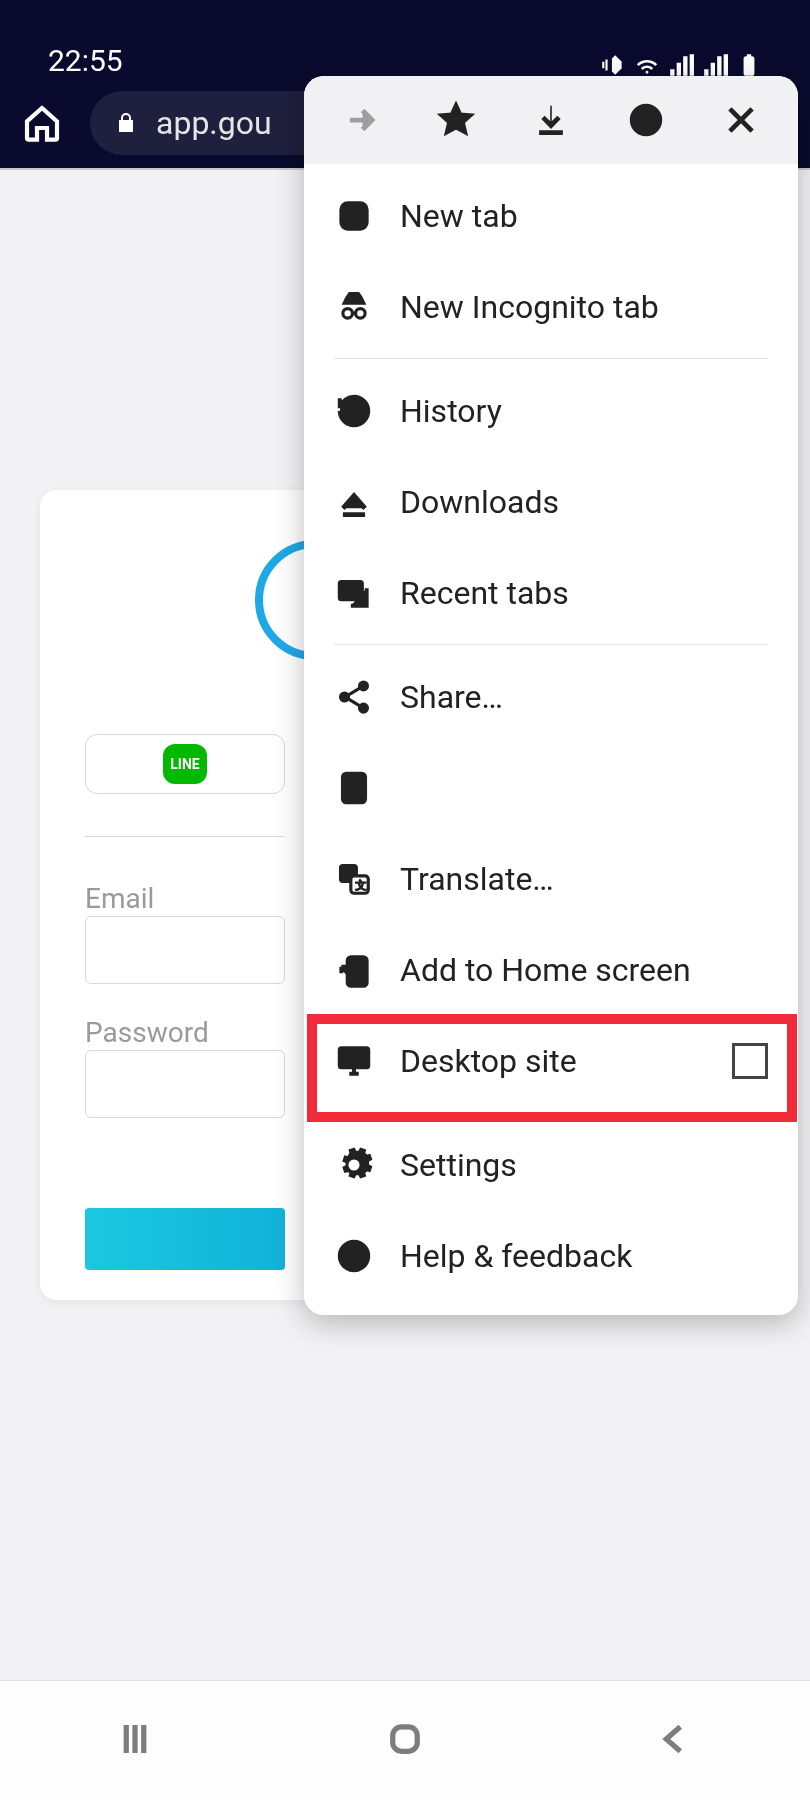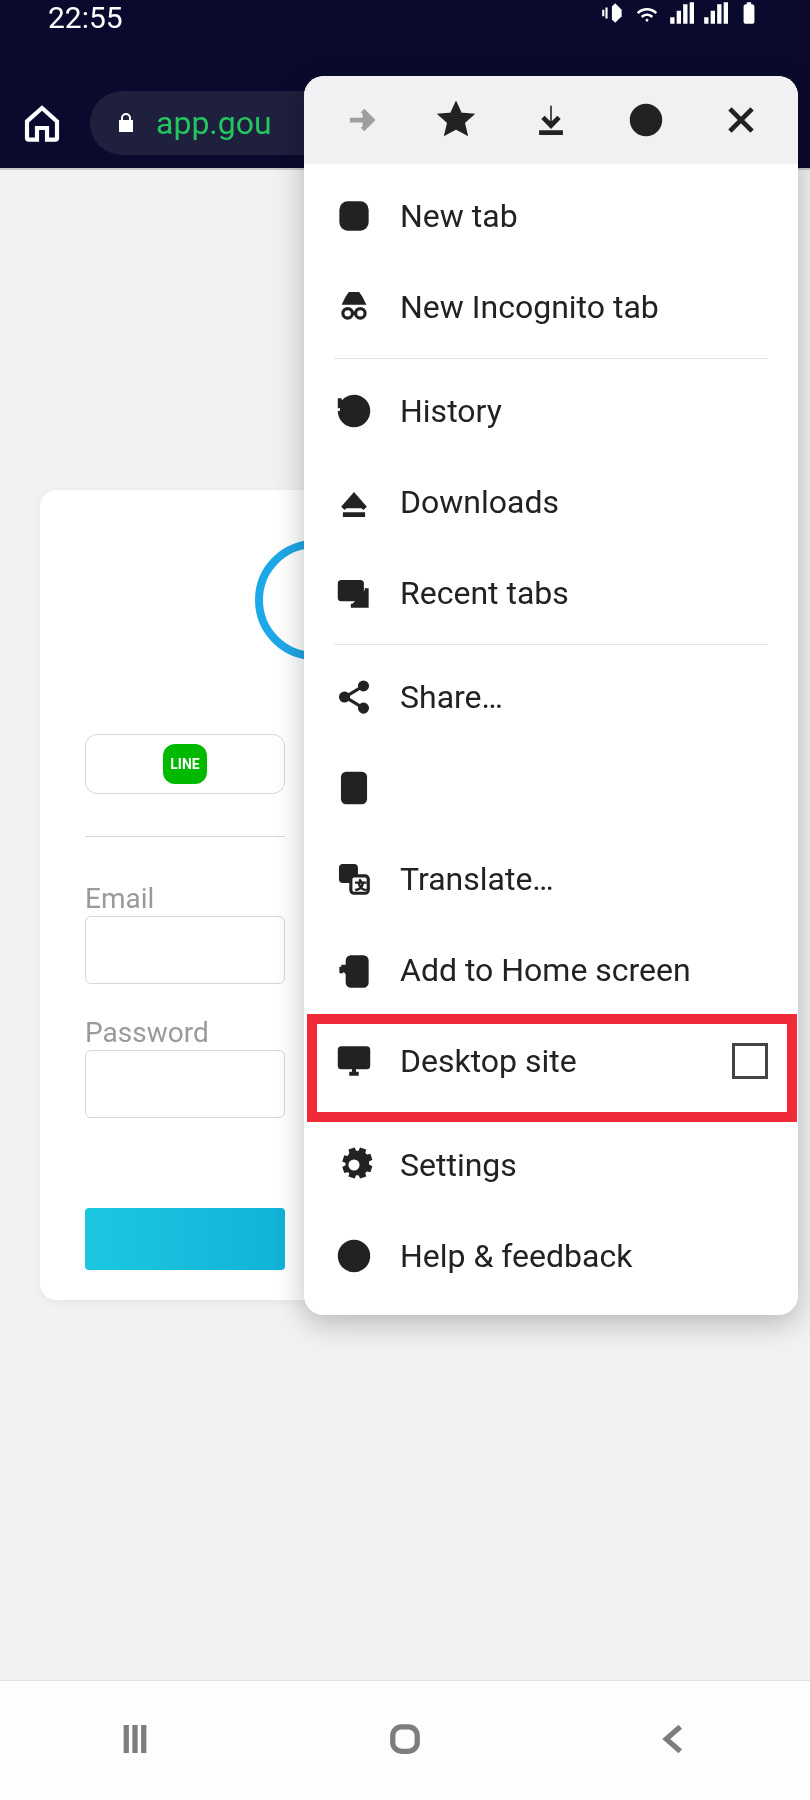--- a/index.html
+++ b/index.html
@@ -4,21 +4,21 @@
 <style>
   * { box-sizing: border-box; margin: 0; padding: 0; }
   html, body { width: 810px; height: 1800px; font-family: Roboto, Arial, sans-serif; background: #f2f2f4; }
   
   
   .status-bar {
     height: 78px;
     background: #0a0a2e;
     color: #fff;
     display: flex;
-    align-items: flex-start;
+    align-items: flex-end;
     justify-content: space-between;
     padding: 0 48px 0 48px;
   }
   .status-time { font-size: 30px; font-weight: 400; }
   .status-icons { display: flex; align-items: center; gap: 8px; }
   .status-icons svg { width: 26px; height: 26px; fill: #fff; }
   
   
   .url-bar {
     height: 90px;
@@ -34,21 +34,21 @@
     height: 64px;
     background: #1f1f3e;
     border-radius: 32px;
     display: flex;
     align-items: center;
     padding: 0 24px;
     color: #fff;
     gap: 18px;
   }
   .lock-svg { width: 24px; height: 24px; fill:#fff; }
-  .url-text { font-size: 32px; color:#22c55e; white-space: nowrap; overflow: hidden;}
+  .url-text { font-size: 32px; color:#e5e5e5; white-space: nowrap; overflow: hidden;}
   
   
   .thin-divider { height: 2px; background: #c9c9c9; }
   
   
   .page-bg {
     position: absolute;
     top: 170px;
     left: 0;
     right: 0;

